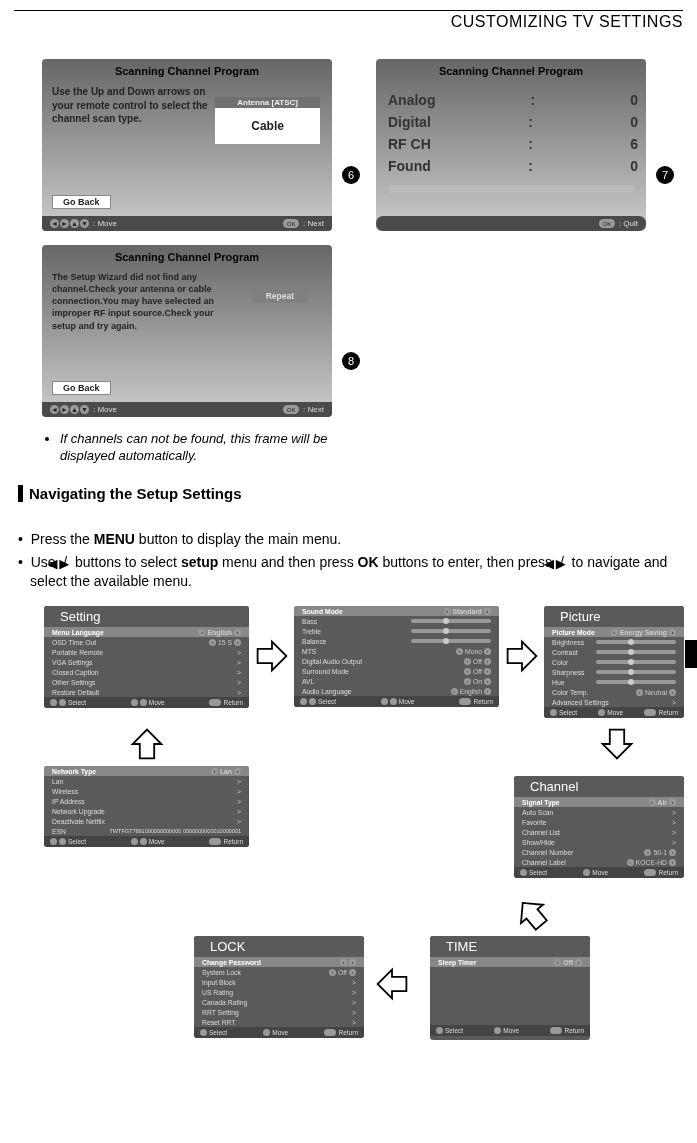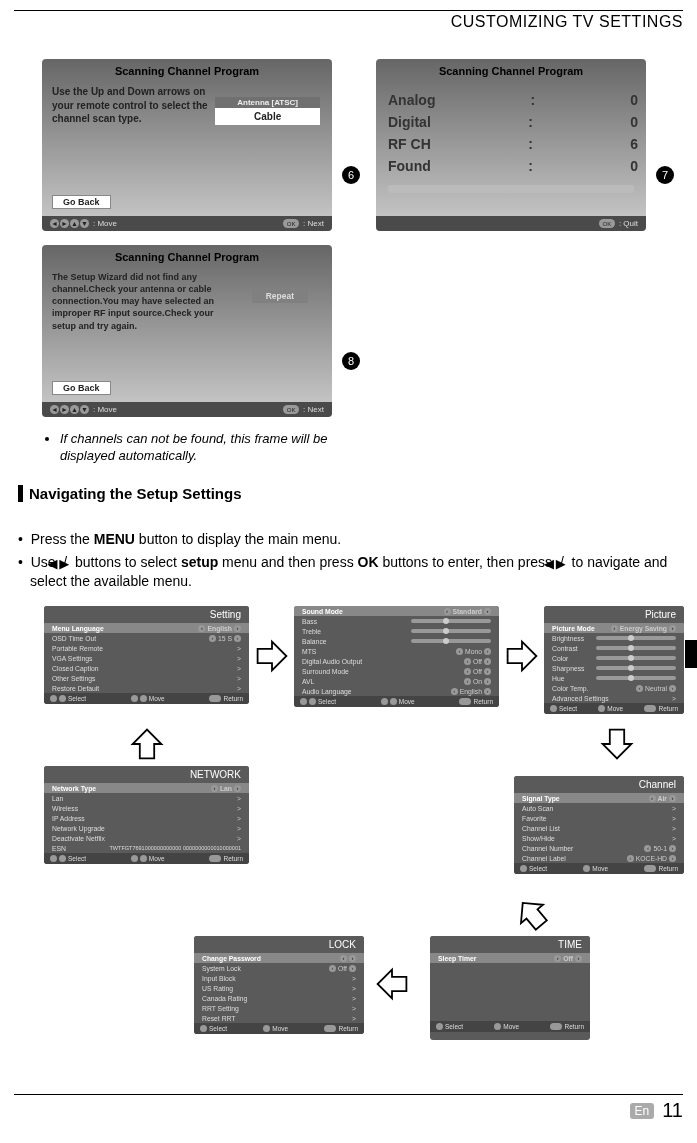--- a/index.html
+++ b/index.html
@@ -11,21 +11,21 @@
   .row { display: flex; align-items: center; }
 
   
   .osd { width: 290px; border-radius: 4px; overflow: hidden; background: linear-gradient(#666 0%, #a9a9a9 65%, #ccc 100%); font-size: 9px; color: #222; position: relative; }
   .osd-title { text-align: center; font-size: 11px; font-weight: bold; padding: 6px 0 8px; color: #000; }
   .osd-body { padding: 0 10px 6px 10px; }
   .osd-msg { font-size: 10px; font-weight: bold; line-height: 1.35; width: 170px; padding-bottom: 8px; }
   .osd-btn-light { background: #fff; display: inline-block; font-size: 9px; font-weight: bold; padding: 1px 10px; border: 1px solid #888; }
   .osd-antenna { position: absolute; right: 12px; top: 38px; text-align: center; }
   .osd-antenna .ant-label { background: #707070; color: #eee; font-size: 8px; font-weight: bold; padding: 1px 22px; display: block; }
-  .osd-antenna .ant-cable { background: #fff; font-size: 10px; font-weight: bold; padding: 3px 16px; display: block; }
+  .osd-antenna .ant-cable { background: #fff; font-size: 12px; font-weight: bold; padding: 11px 16px; display: block; }
   .osd-repeat { position: absolute; right: 24px; top: 44px; background: #808080; color: #ddd; font-size: 8.5px; font-weight: bold; padding: 2px 14px; }
   .osd-footer { background: #4a4a4a; color: #ddd; font-size: 8px; padding: 3px 8px; display: flex; align-items: center; gap: 4px; }
   .arrow-pill { display: inline-flex; gap: 1px; }
   .arrow-pill span { width: 9px; height: 9px; border-radius: 50%; background: #9a9a9a; display: inline-flex; align-items: center; justify-content: center; font-size: 7px; color: #222; }
   .ok-pill { width: 16px; height: 9px; border-radius: 5px; background: #9a9a9a; display: inline-flex; align-items: center; justify-content: center; font-size: 6px; color: #222; }
 
   .circ-num { width: 18px; height: 18px; border-radius: 50%; background:#000; color:#fff; font-size:11px; display:inline-flex; align-items:center; justify-content:center; flex-shrink:0; }
 
   .scan-list { margin-top: 4px; }
   .scan-row { display: flex; justify-content: space-between; font-size: 14px; font-weight: bold; color: #333; padding: 3px 8px 3px 12px; }
@@ -33,21 +33,21 @@
   .progress { height: 8px; background: #bbb; margin: 8px 12px 14px 12px; border-radius: 3px; }
 
   .section-head { border-left: 5px solid #000; padding-left: 6px; font-weight: bold; font-size: 15px; margin: 20px 0 28px 4px; }
 
   .body-list { margin-left: 4px; }
   .body-list li { list-style: none; text-indent: -12px; padding-left: 12px; font-size: 14px; line-height: 1.35; margin-bottom: 4px; }
   .tri { display:inline-block; line-height:1; font-size:13px; transform: translateY(1px); }
 
   
   .mini { width: 205px; background: #5a5a5a; color: #ddd; font-size: 7px; border-radius: 3px; overflow:hidden; }
-  .mini .mtitle { text-align: right; color: #fff; font-size: 10px; padding: 3px 8px; background: #5a5a5a; }
+  .mini .mtitle { text-align: left; color: #fff; font-size: 13px; padding: 3px 16px; background: #5a5a5a; }
   .mini .mrow { display: flex; align-items: center; justify-content: space-between; padding: 1.5px 8px; font-size: 6.8px; }
   .mini .mhl { background: #888; color:#fff; font-weight:bold; }
   .mini .mval { display:flex; align-items:center; gap:2px; color:#ccc; }
   .mini .mval .chev{width:7px;height:7px;border-radius:50%;background:#999;display:inline-flex;align-items:center;justify-content:center;font-size:6px;color:#333;}
   .mini .slider { flex: 0 0 80px; height: 4px; background:#999; position:relative; border-radius:2px;}
   .mini .slider::after{content:"";position:absolute;left:40%;top:-1px;width:6px;height:6px;border-radius:50%;background:#ccc;}
   .mini .mfoot { background:#444; color:#ddd; padding:2px 6px; display:flex; justify-content:space-between; font-size:6.5px; }
   .mini .mfoot span{display:inline-flex;align-items:center;gap:2px;}
   .mini .mfoot .fpill{width:7px;height:7px;border-radius:50%;background:#999;}
   .mini .mfoot .fok{width:12px;height:7px;border-radius:4px;background:#999;}
@@ -118,21 +118,21 @@
               <span>:</span>
               <span>6</span>
             </div>
             <div class="scan-row">
               <span>Found</span>
               <span>:</span>
               <span>0</span>
             </div>
           </div>
       <div class="progress"></div>
-      <div class="osd-footer" style="position:absolute;bottom:0;left:0;right:0;justify-content:flex-end;">
+      <div class="osd-footer" style="position:absolute;bottom:0;left:0;right:0;justify-content:flex-end;border-radius:7px;">
         <span class="ok-pill">OK</span>
         <span>: <span>Quit</span></span>
       </div>
     </div>
   </div>
   <div class="circ-num" style="margin-top:60px;">7</div>
 </div>
 
 <div class="row" style="margin-top:14px; gap:10px; align-items:center;">
   <div style="flex:0 0 auto; margin-left:28px;">
@@ -349,21 +349,20 @@
           <path d="M12 36 v-16 h-8 l16 -16 16 16 h-8 v16 z" fill="none" stroke="#000" stroke-width="2"></path>
         </svg>
       </div>
   <div class="big-arrow" style="position:absolute;left:585px;top:120px;">
         <svg viewBox="0 0 40 40">
           <path d="M12 4 v16 h-8 l16 16 16 -16 h-8 v-16 z" fill="none" stroke="#000" stroke-width="2"></path>
         </svg>
       </div>
 
   <div style="position:absolute; left:30px; top:160px;" class="mini">
-    <div class="mtitle">NETWORK</div>
     <div class="mrows">
           <div class="mrow mhl">
             <span>Network Type</span>
             <span class="mval"><span class="chev">‹</span>Lan<span class="chev">›</span></span>
           </div>
           <div class="mrow">
             <span>Lan</span>
             <span class="mval">&gt;</span>
           </div>
           <div class="mrow">
@@ -539,18 +538,14 @@
             <span class="fok"></span> 
             <span>Return</span>
           </span>
         </div>
   </div>
 
 </div>
 
 <div class="right-tab"></div>
 
-<div class="footer">
-  <span class="en-badge">En</span>
-  <span class="page-num">11</span>
+
 </div>
 
-</div>
-
 </body></html>

